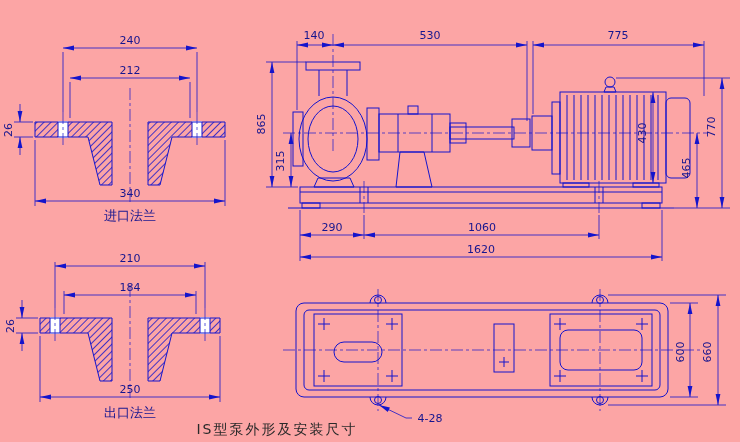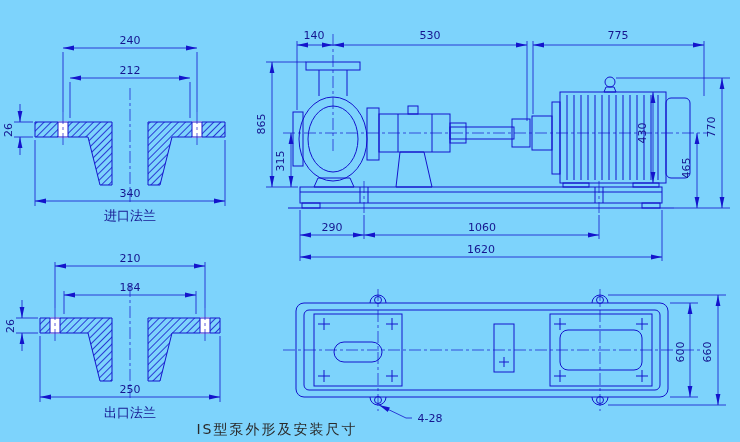--- a/index.html
+++ b/index.html
@@ -1,16 +1,16 @@
 <!DOCTYPE html>
 <html><head>
 <meta charset="utf-8">
 <style>
   html,body{margin:0;padding:0;background:#ffffff;}
-  .stage{position:relative;width:740px;height:442px;background:#7dd3fc;overflow:hidden;
+  .stage{position:relative;width:740px;height:442px;background:#fca5a5;overflow:hidden;
          font-family:"DejaVu Sans",sans-serif;}
   svg{display:block;}
   .ln{stroke:#1414cc;fill:none;stroke-width:1;}
   .dim{stroke:#1414cc;fill:none;stroke-width:.8;}
   .cl{stroke:#1414cc;fill:none;stroke-width:.7;stroke-dasharray:12 3 3 3;}
   .hatch{fill:url(#hatchp);stroke:none;}
   .white{fill:#ffffff;stroke:none;}
   text.d{font-size:11px;fill:#15158f;text-anchor:middle;font-family:"DejaVu Sans",sans-serif;}
   text.lab{font-size:13px;fill:#15158f;text-anchor:middle;font-family:"DejaVu Sans",sans-serif;}
   text.cap{font-size:14px;fill:#2a2a2a;text-anchor:middle;letter-spacing:2px;

